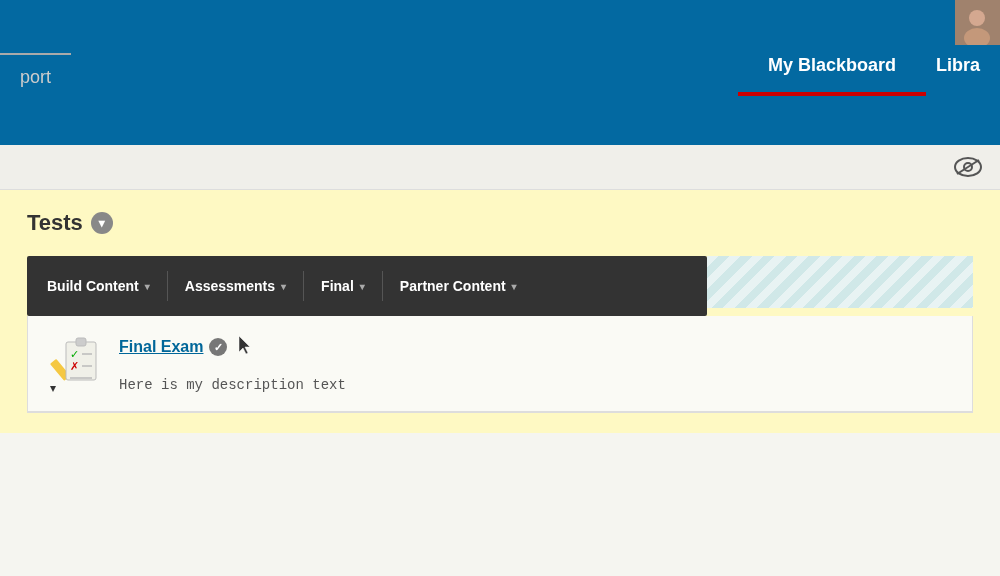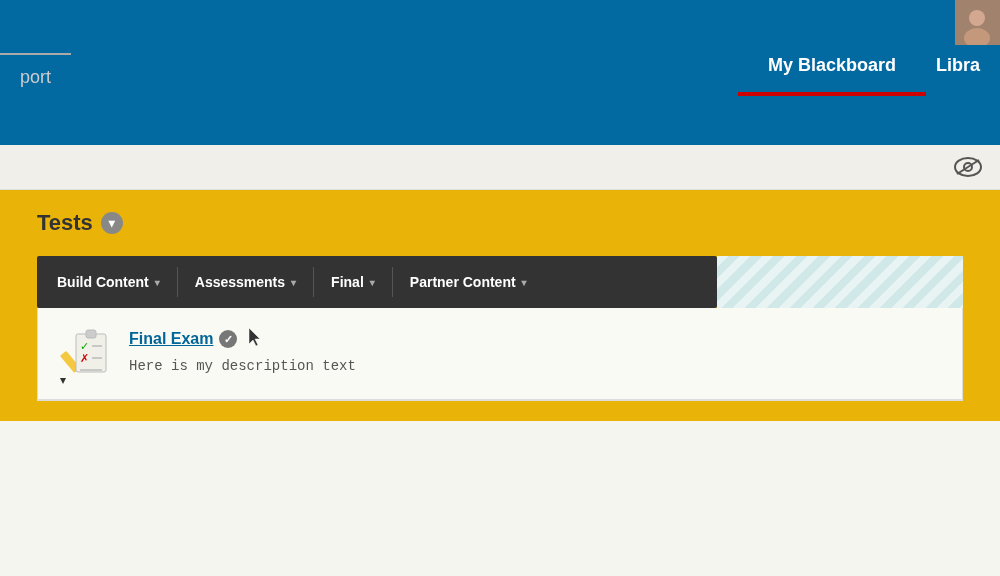--- a/index.html
+++ b/index.html
@@ -107,22 +107,22 @@
       align-items: center;
       justify-content: center;
       cursor: pointer;
       color: #555;
       font-size: 22px;
       border-radius: 3px;
     }
 
     
     .content-area {
-      background: #eab308;
-      padding: 20px 37px;
+      background: #fef9c3;
+      padding: 20px 27px;
     }
 
     .section-title {
       font-size: 22px;
       color: #333;
       font-weight: bold;
       display: flex;
       align-items: center;
       gap: 8px;
       margin-bottom: 20px;
@@ -137,21 +137,21 @@
       align-items: center;
       justify-content: center;
       color: white;
       font-size: 12px;
       cursor: pointer;
     }
 
     
     .action-bar {
       background: #333;
-      height: 52px;
+      height: 60px;
       display: flex;
       align-items: center;
       padding: 0 5px;
       width: 680px;
       border-radius: 2px;
       margin-bottom: 0;
     }
 
     .action-btn {
       color: #fff;
@@ -224,21 +224,21 @@
     }
 
     .item-title {
       font-size: 16px;
       font-weight: bold;
       color: #006699;
       cursor: pointer;
       display: flex;
       align-items: center;
       gap: 6px;
-      margin-bottom: 6px;
+      margin-bottom: 17px;
     }
 
     .item-title .check-circle {
       width: 18px;
       height: 18px;
       border-radius: 50%;
       background: #888;
       display: flex;
       align-items: center;
       justify-content: center;

